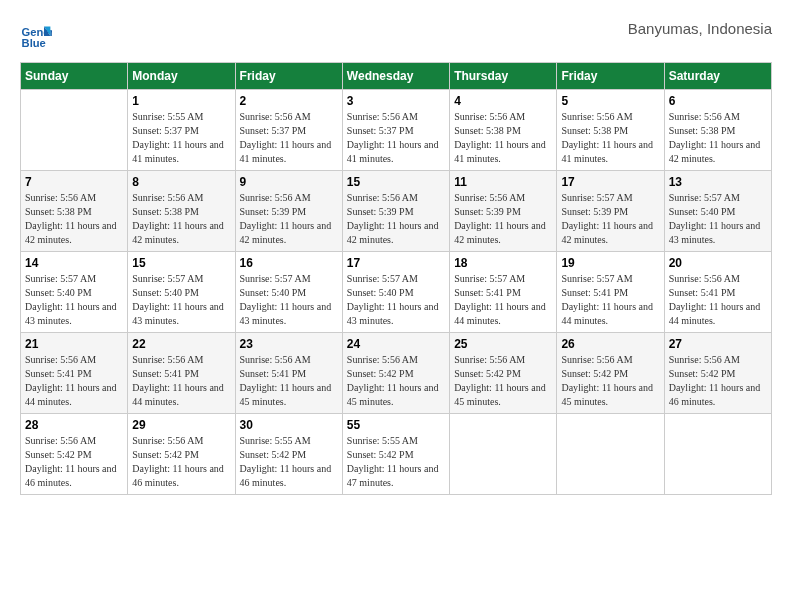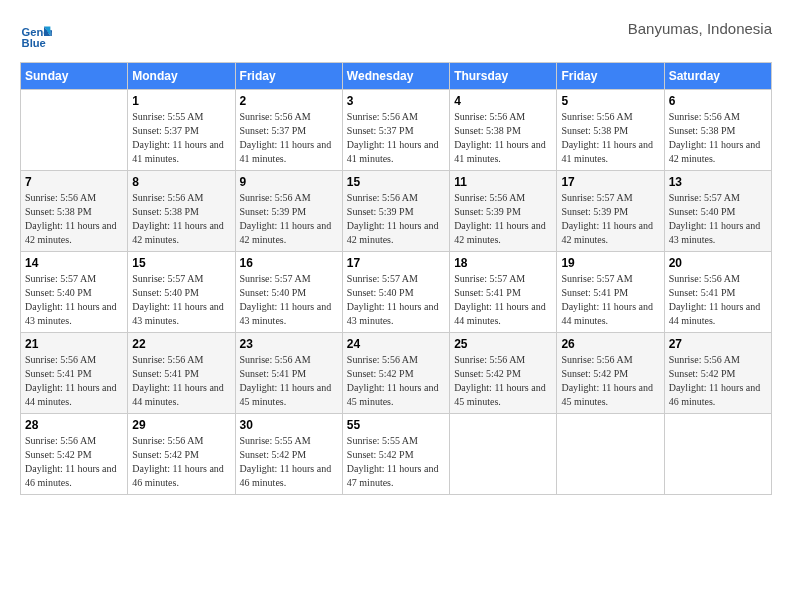--- a/index.html
+++ b/index.html
@@ -36,21 +36,21 @@
     .location {
       font-size: 15px;
       color: #555;
     }
     table {
       width: 100%;
       border-collapse: collapse;
       font-size: 11px;
     }
     thead tr th {
-      background-color: #3b82f6;
+      background-color: #15803d;
       color: #fff;
       padding: 6px 4px;
       text-align: left;
       font-size: 12px;
       font-weight: bold;
       border: 1px solid #ccc;
     }
     tbody tr td {
       border: 1px solid #ccc;
       vertical-align: top;

